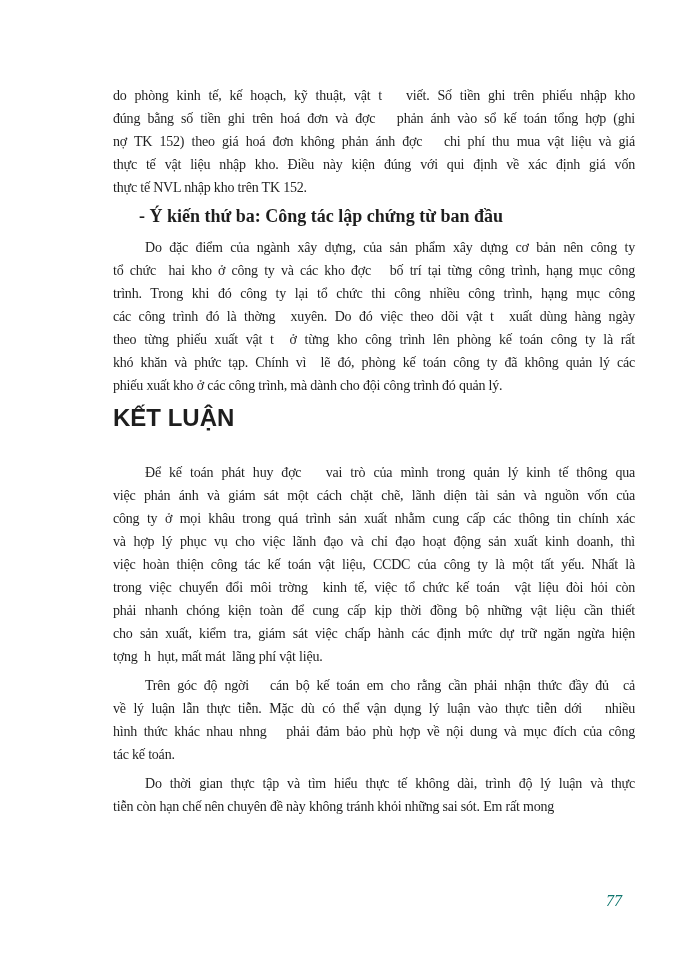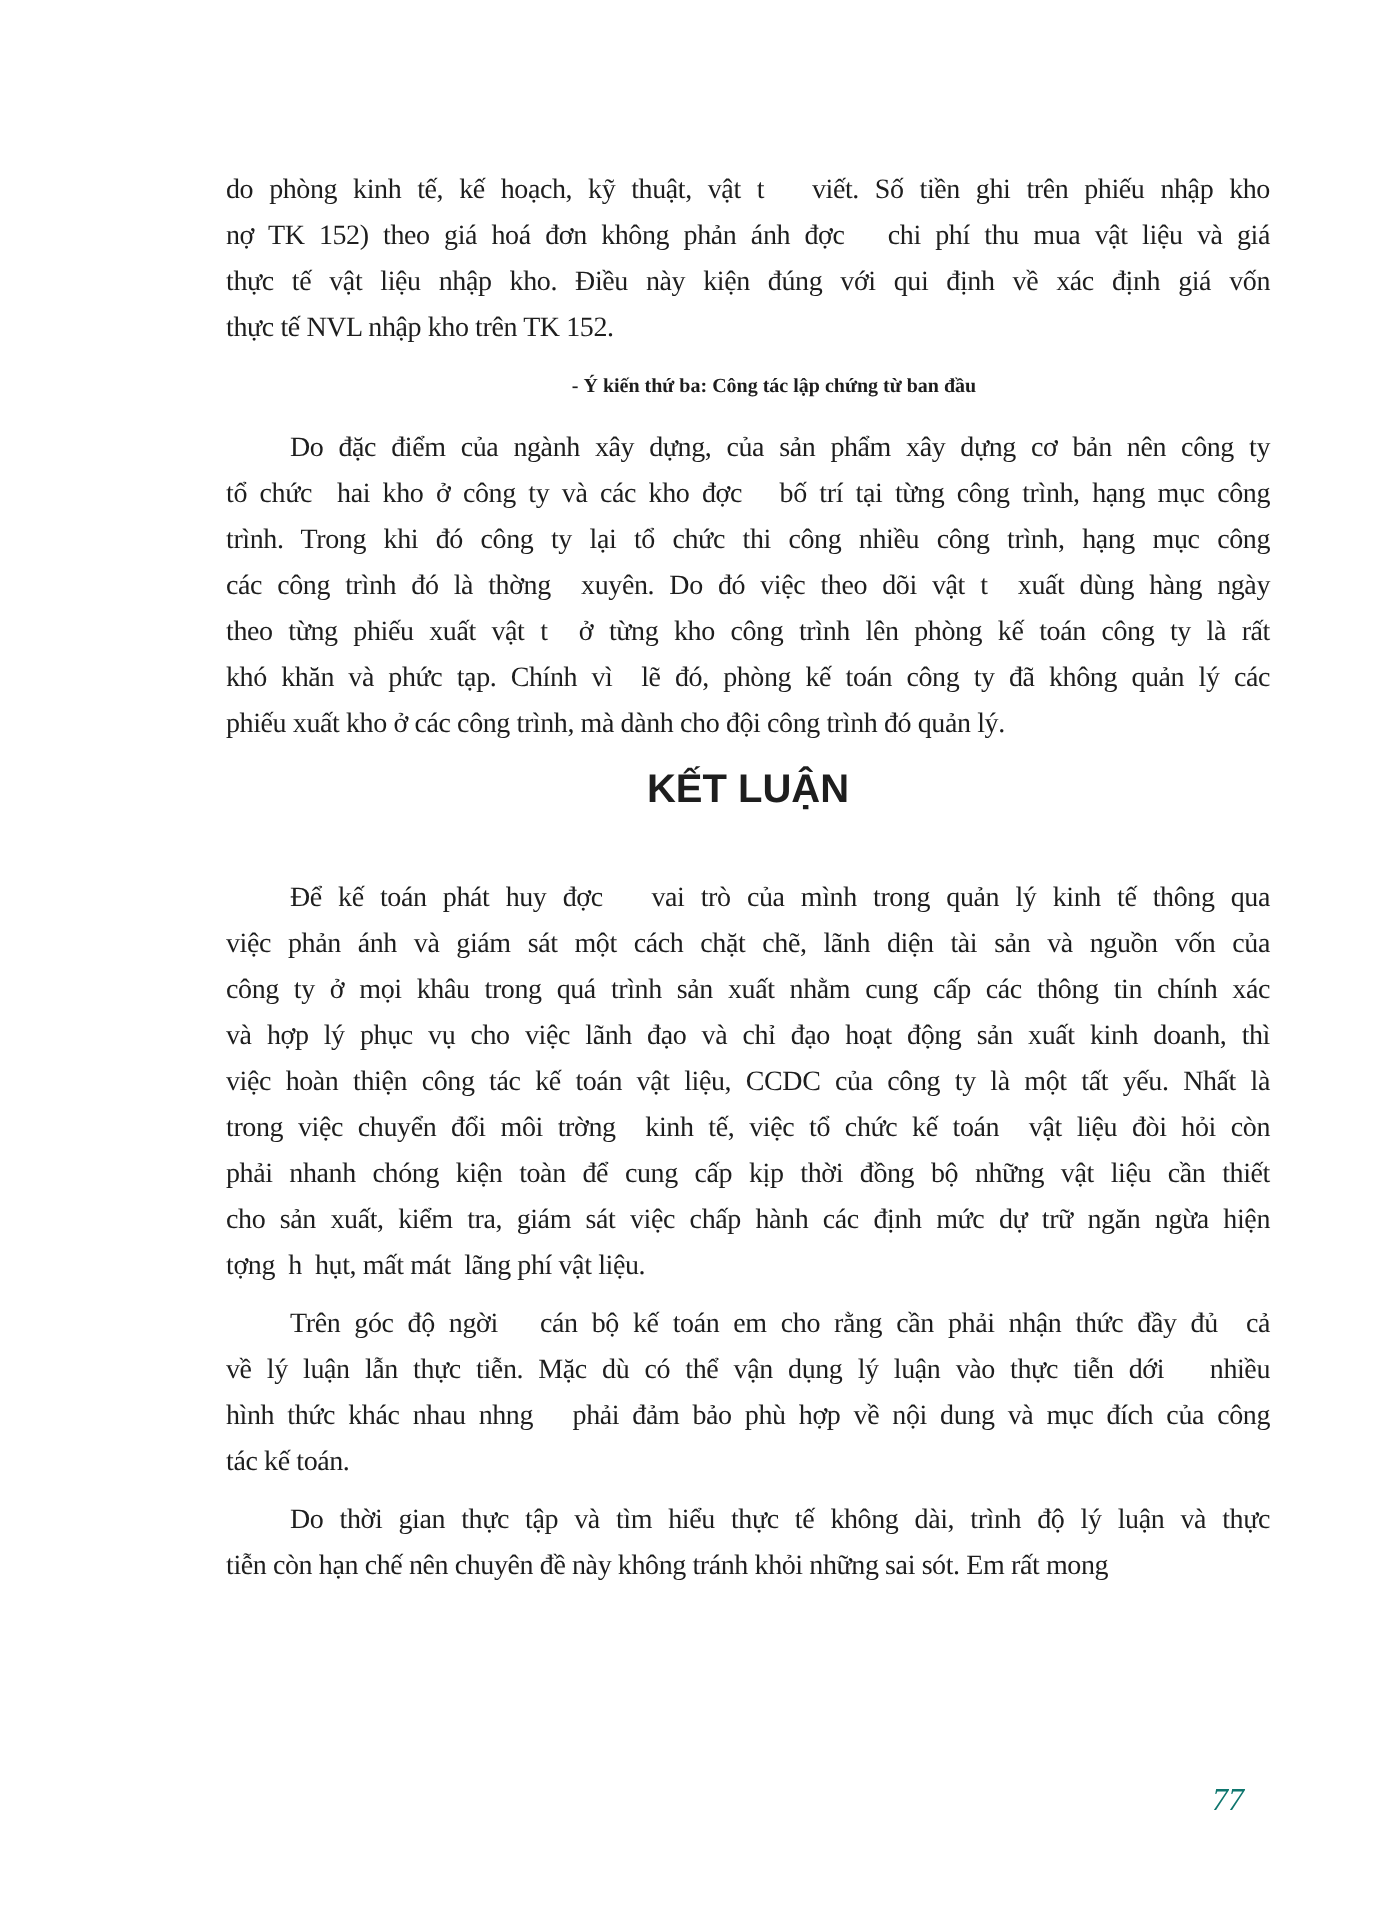--- a/index.html
+++ b/index.html
@@ -32,52 +32,51 @@
     text-align: justify;
     text-align-last: justify;
   }
   .line.last {
     text-align-last: left;
   }
   .line.indent {
     text-indent: 32px;
   }
   .subheading {
-    font-size: 10px;
+    font-size: 18px;
     line-height: 23px;
     font-weight: bold;
     padding-left: 26px;
     margin: 3px 0 8px 0;
-    text-align: center;
   }
   .doc-title {
     font-family: "Liberation Sans", "DejaVu Sans", sans-serif;
-    font-size: 20px;
+    font-size: 24px;
     line-height: 30px;
     font-weight: bold;
-    text-align: center;
     margin: 3px 0 28px 0;
     letter-spacing: 0;
   }
   .page-number {
     position: absolute;
     left: 606px;
     top: 892px;
     font-size: 16px;
     font-style: italic;
     color: #0f766e;
   }
 </style>
 </head>
 <body>
 
 <div class="page">
   <div class="content" id="doc-body">
       <div class="para">
         <div class="line">do phòng kinh tế, kế hoạch, kỹ thuật, vật t&nbsp;&nbsp; viết. Số tiền ghi trên phiếu nhập kho</div>
+        <div class="line">đúng bằng số tiền ghi trên hoá đơn và đợc&nbsp;&nbsp; phản ánh vào sổ kế toán tổng hợp (ghi</div>
         <div class="line">nợ TK 152) theo giá hoá đơn không phản ánh đợc&nbsp;&nbsp; chi phí thu mua vật liệu và giá</div>
         <div class="line">thực tế vật liệu nhập kho. Điều này kiện đúng với qui định về xác định giá vốn</div>
         <div class="line last">thực tế NVL nhập kho trên TK 152.</div>
       </div>
       <div class="subheading">- Ý kiến thứ ba: Công tác lập chứng từ ban đầu</div>
       <div class="para">
         <div class="line indent">Do đặc điểm của ngành xây dựng, của sản phẩm xây dựng cơ bản nên công ty</div>
         <div class="line">tổ chức&nbsp; hai kho ở công ty và các kho đợc&nbsp;&nbsp; bố trí tại từng công trình, hạng mục công</div>
         <div class="line">trình. Trong khi đó công ty lại tổ chức thi công nhiều công trình, hạng mục công</div>
         <div class="line">các công trình đó là thờng&nbsp; xuyên. Do đó việc theo dõi vật t&nbsp; xuất dùng hàng ngày</div>

